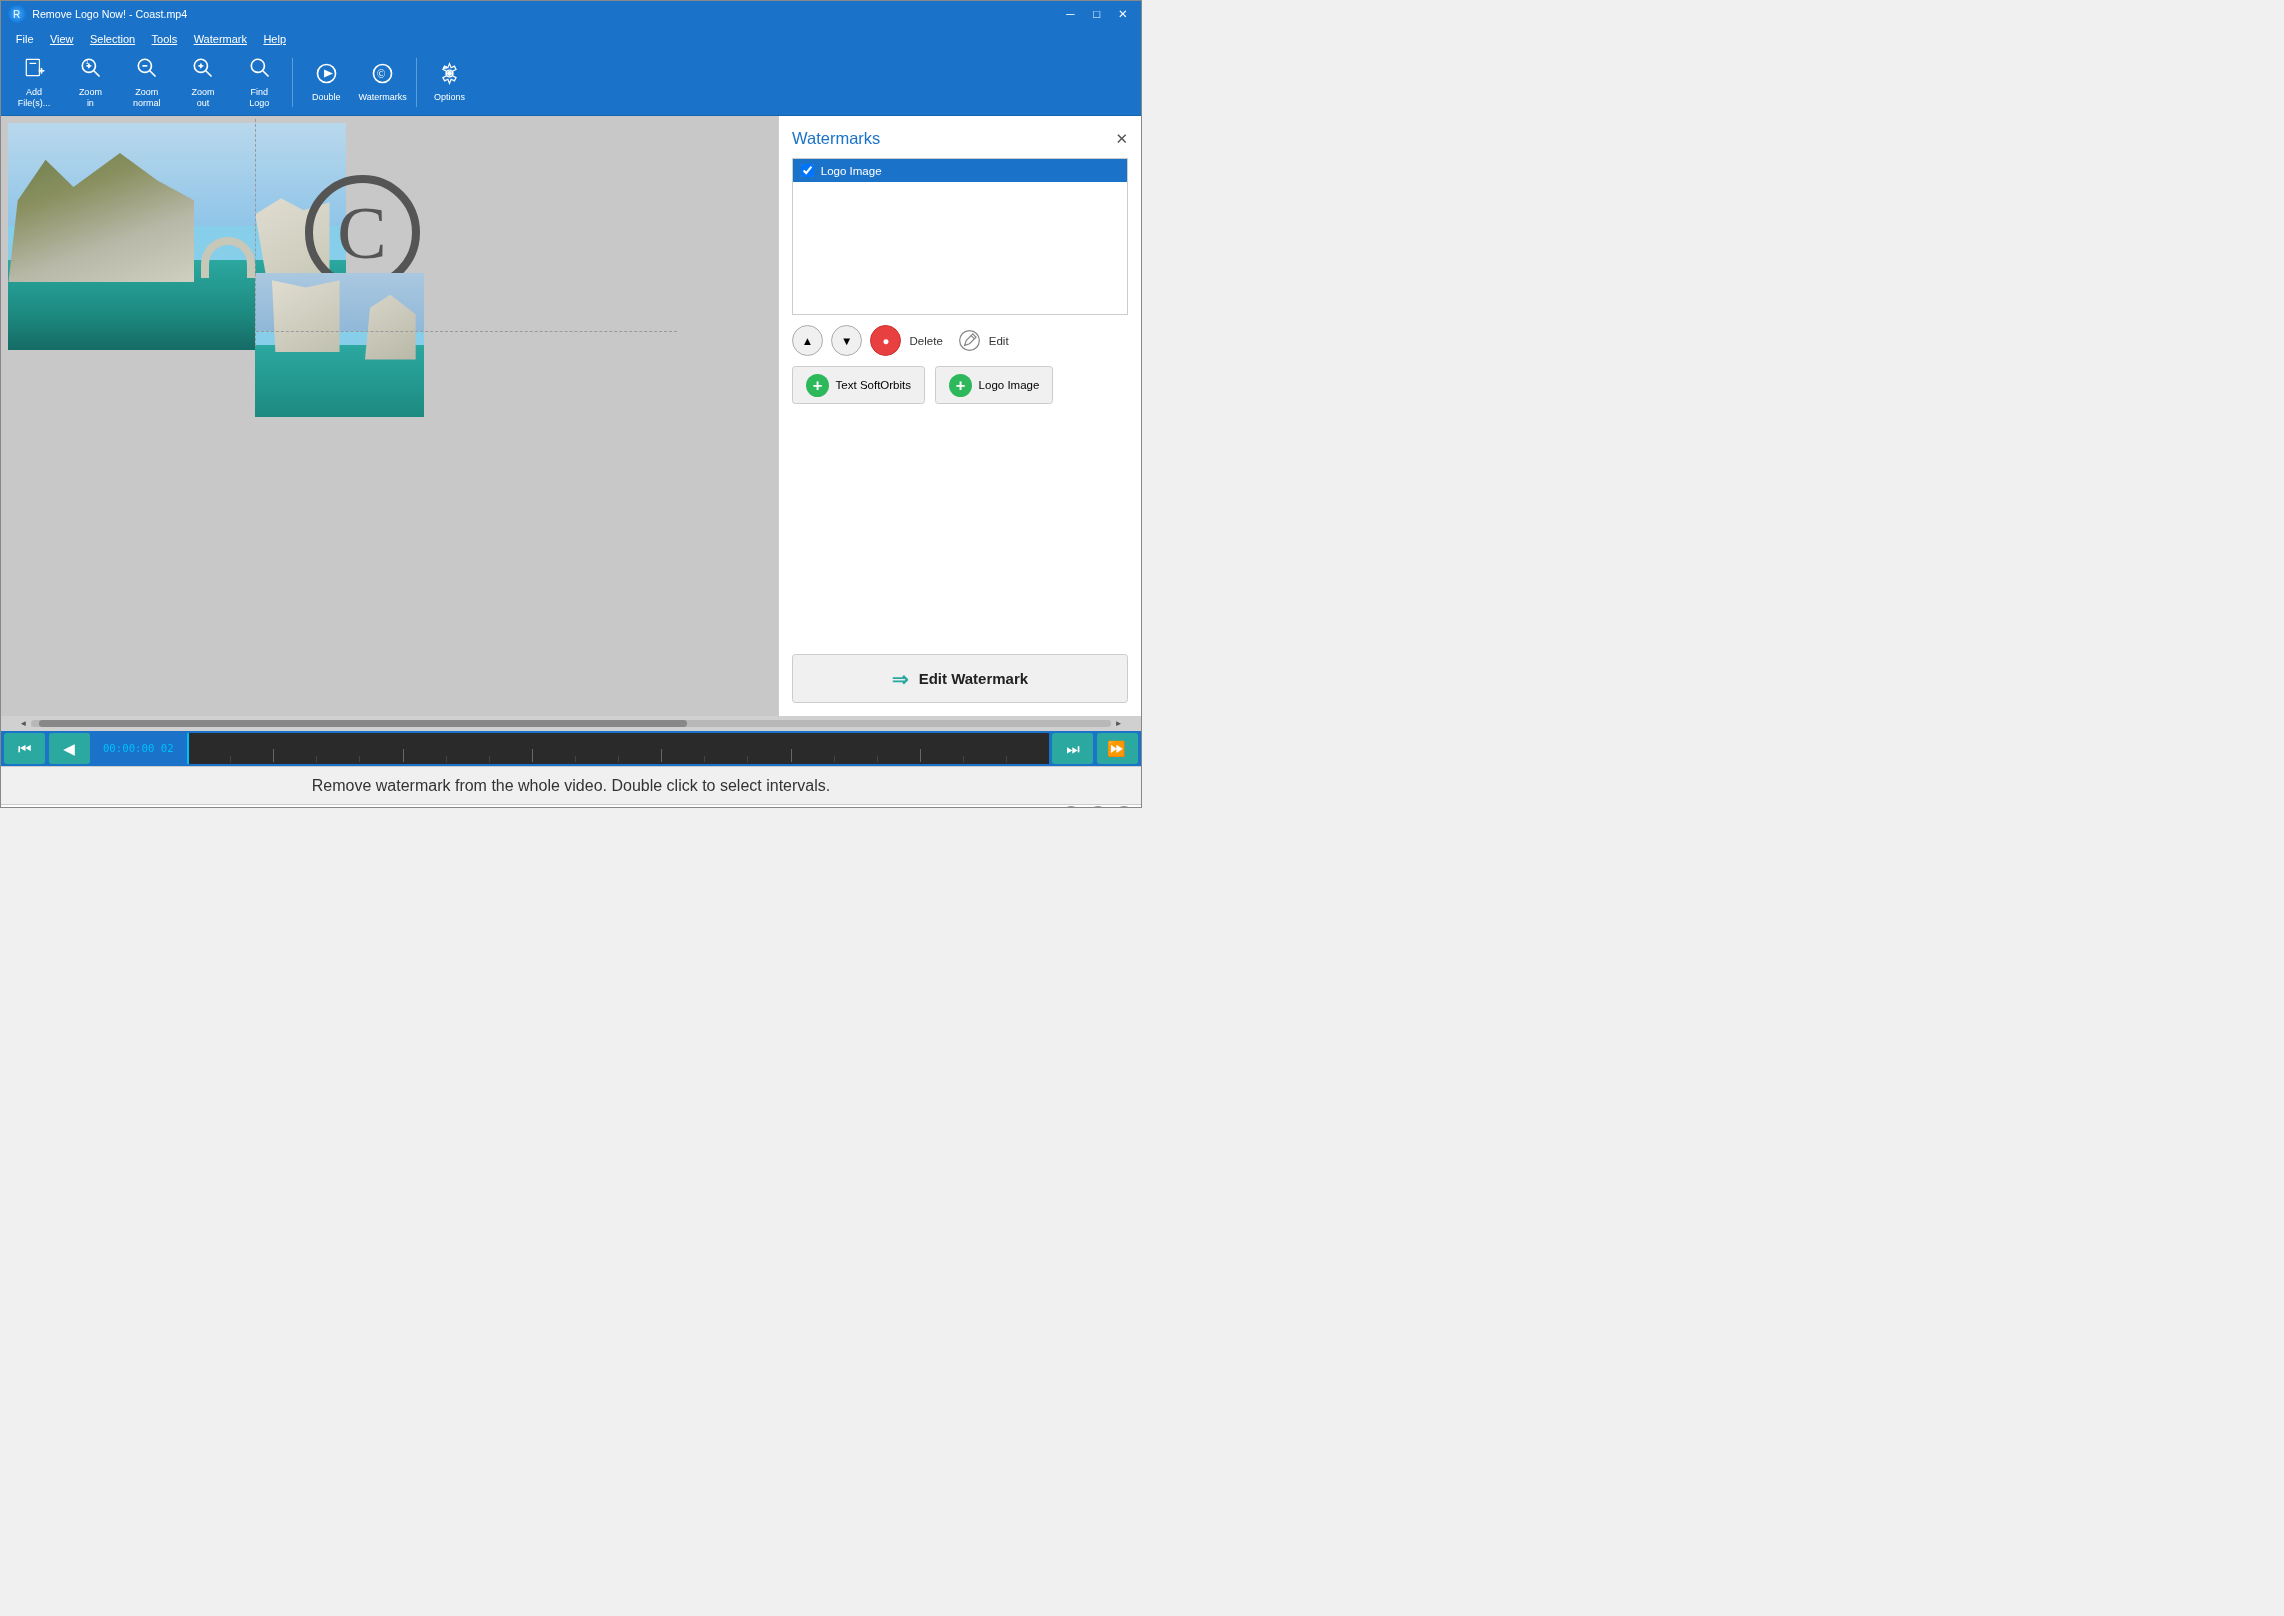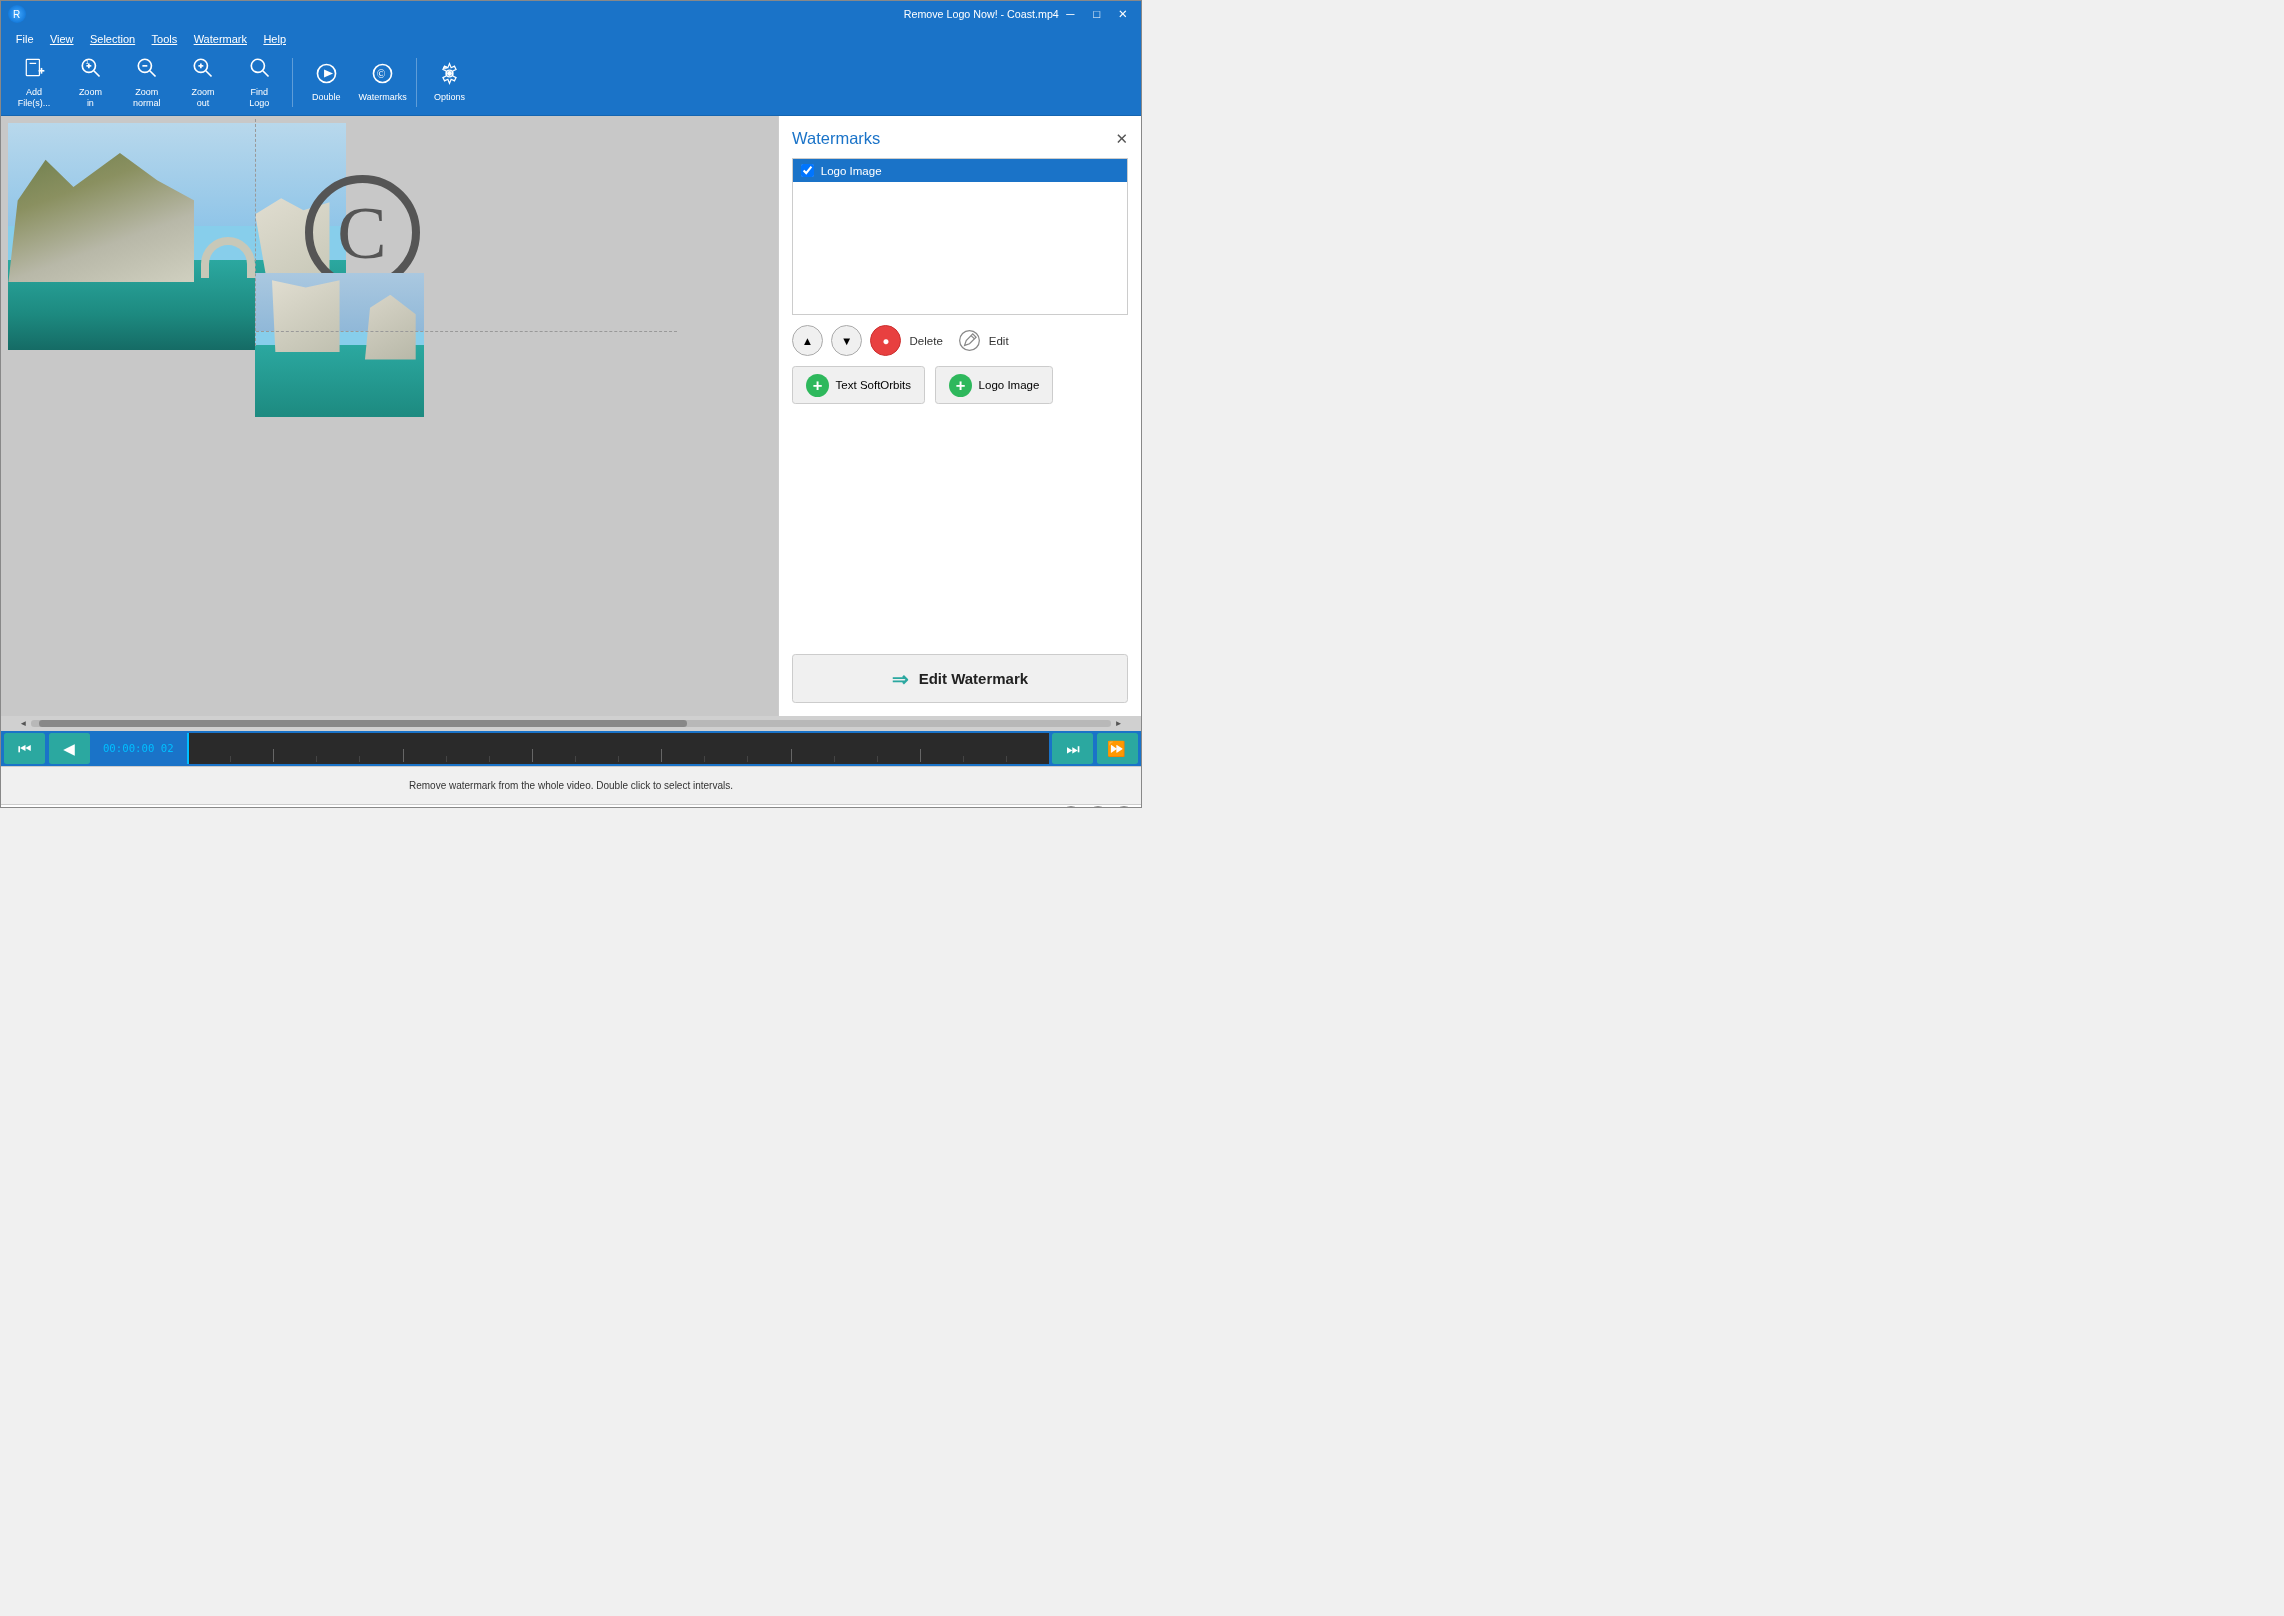--- a/index.html
+++ b/index.html
@@ -23,21 +23,21 @@
       color: white;
     }
     .title-bar-icon {
       width: 18px;
       height: 18px;
       margin-right: 6.6px;
     }
     .title-bar-title {
       font-size: 10.7px;
       flex: 1;
-      text-align: right;
+      text-align: left;
     }
     .title-bar-controls {
       display: flex;
       gap: 3.3px;
     }
     .title-bar-btn {
       width: 23px;
       height: 18px;
       background: transparent;
       border: none;
@@ -354,21 +354,21 @@
     }
 
     
     .status-bar {
       height: 38px;
       background: #f0f0f0;
       border-top: 0.8px solid #ccc;
       display: flex;
       align-items: center;
       padding: 12px 13px;
-      font-size: 10px;
+      font-size: 16px;
       color: #333;
     }
     .status-text {
       flex: 1;
       text-align: center;
     }
 
     
     .bottom-toolbar {
       height: 23px;

